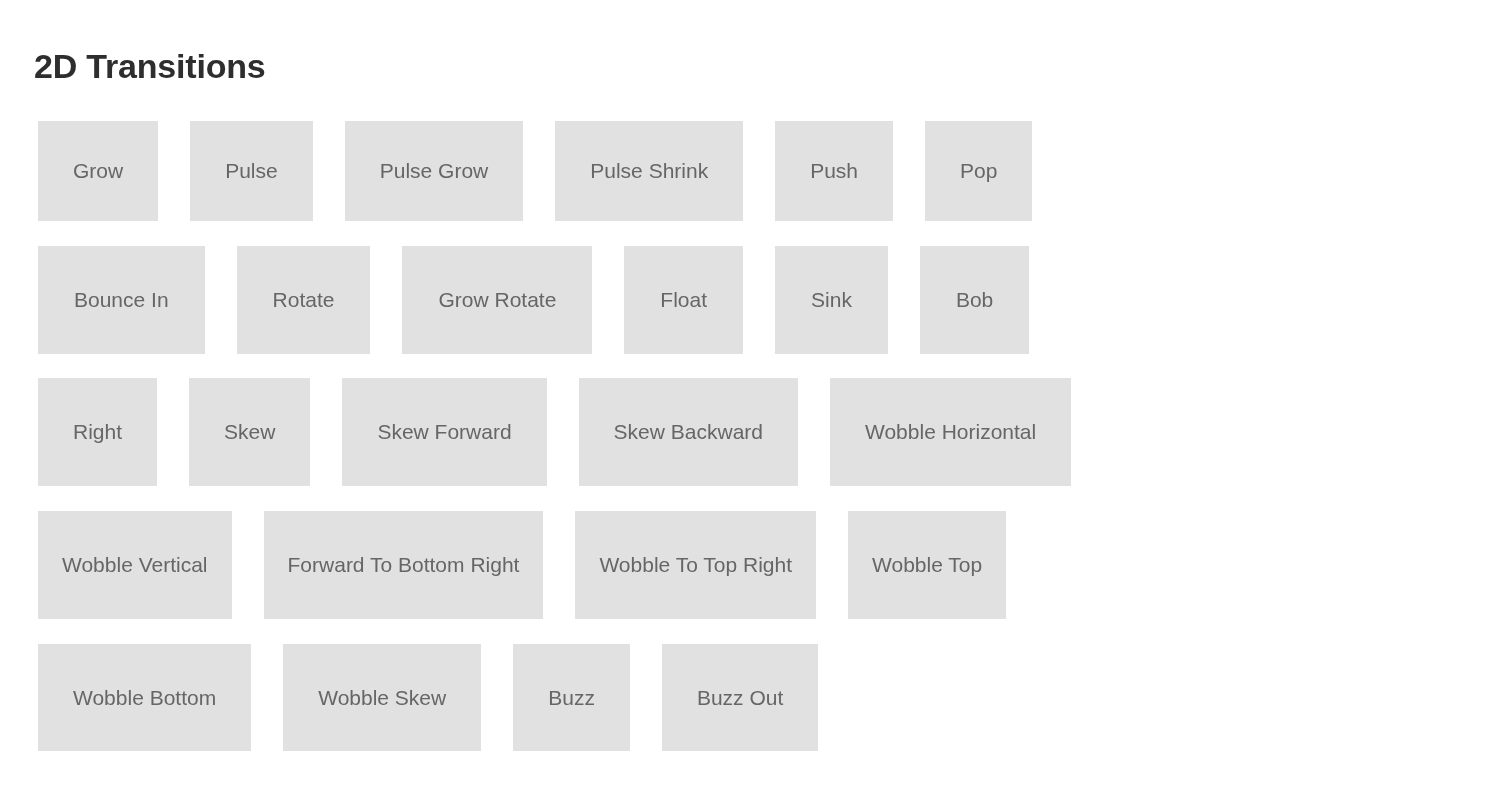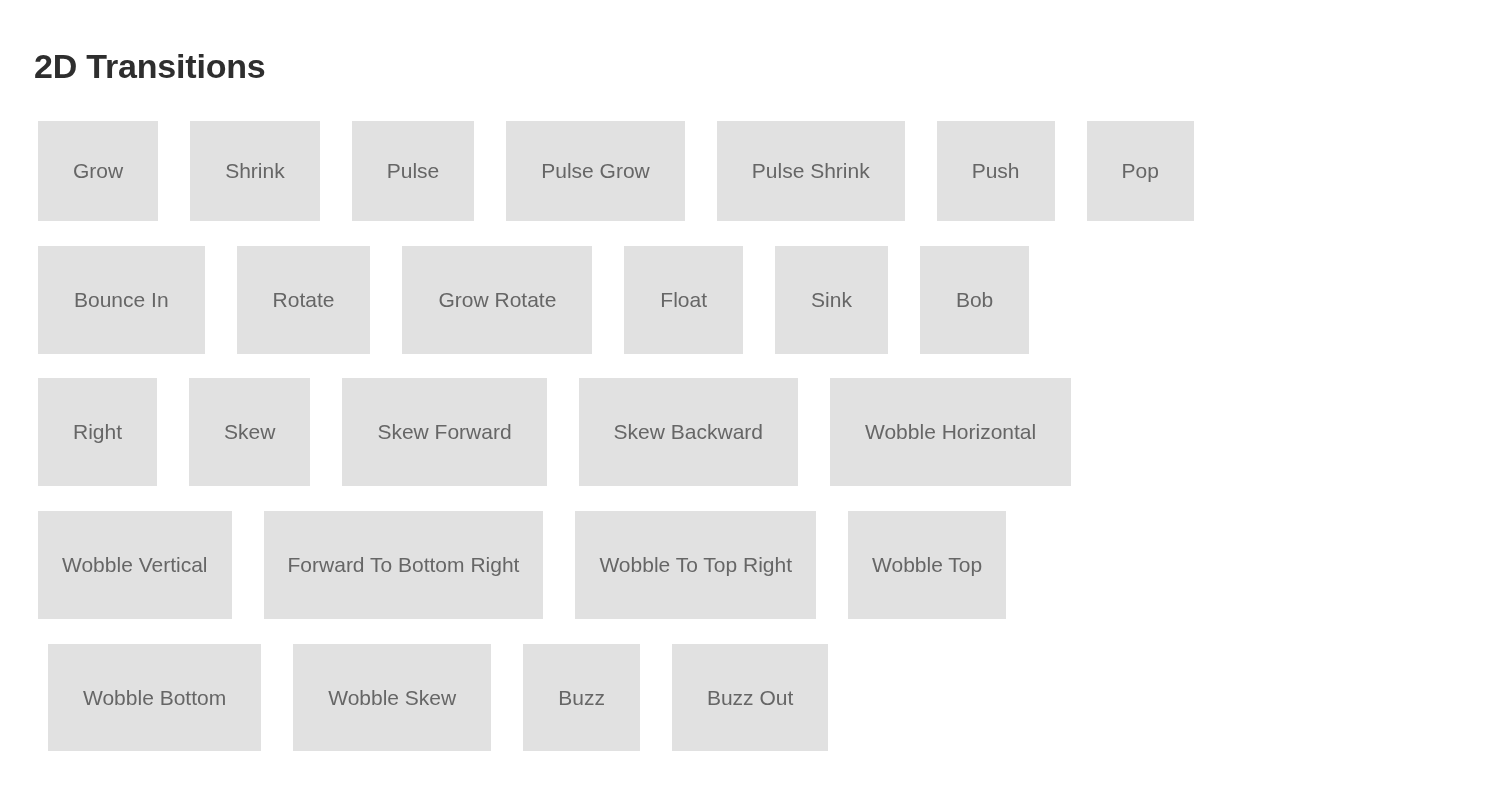--- a/index.html
+++ b/index.html
@@ -66,34 +66,33 @@
   .row-1 .transition-button { height: 100px; padding: 0 35px; }
   .row-2 .transition-button { height: 108px; padding: 16px 36px; }
   .row-3 .transition-button { height: 108px; padding: 0 35px; }
   .row-4 .transition-button { height: 108px; padding: 0 24px; }
   .row-5 .transition-button { height: 107px; padding: 0 35px; }
 
   .row-1 { margin-bottom: 25px; }
   .row-2 { margin-bottom: 24px; }
   .row-3 { margin-bottom: 25px; }
   .row-4 { margin-bottom: 25px; }
-  .row-5 { margin-bottom: 0; margin-left: 10px; }
+  .row-5 { margin-bottom: 0; }
 </style>
 </head>
 <body>
 
 <div class="page">
 
   <h1 class="page-title">2D Transitions</h1>
 
   <div class="transitions-grid">
 
     <div class="transition-row row-1">
       <button class="transition-button">Grow</button>
-      <button class="transition-button">Shrink</button>
       <button class="transition-button">Pulse</button>
       <button class="transition-button">Pulse Grow</button>
       <button class="transition-button">Pulse Shrink</button>
       <button class="transition-button">Push</button>
       <button class="transition-button">Pop</button>
     </div>
 
     <div class="transition-row row-2">
       <button class="transition-button">Bounce In</button>
       <button class="transition-button">Rotate</button>

